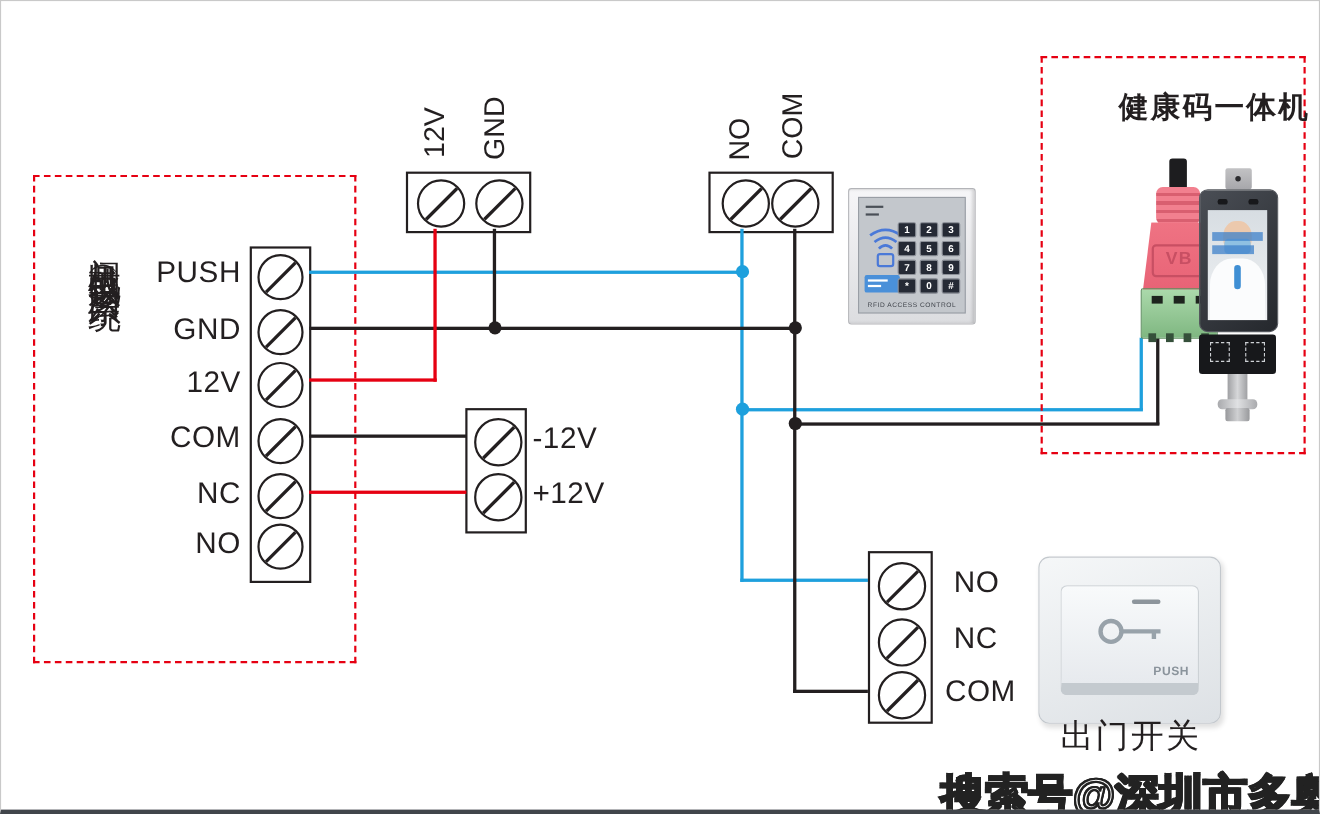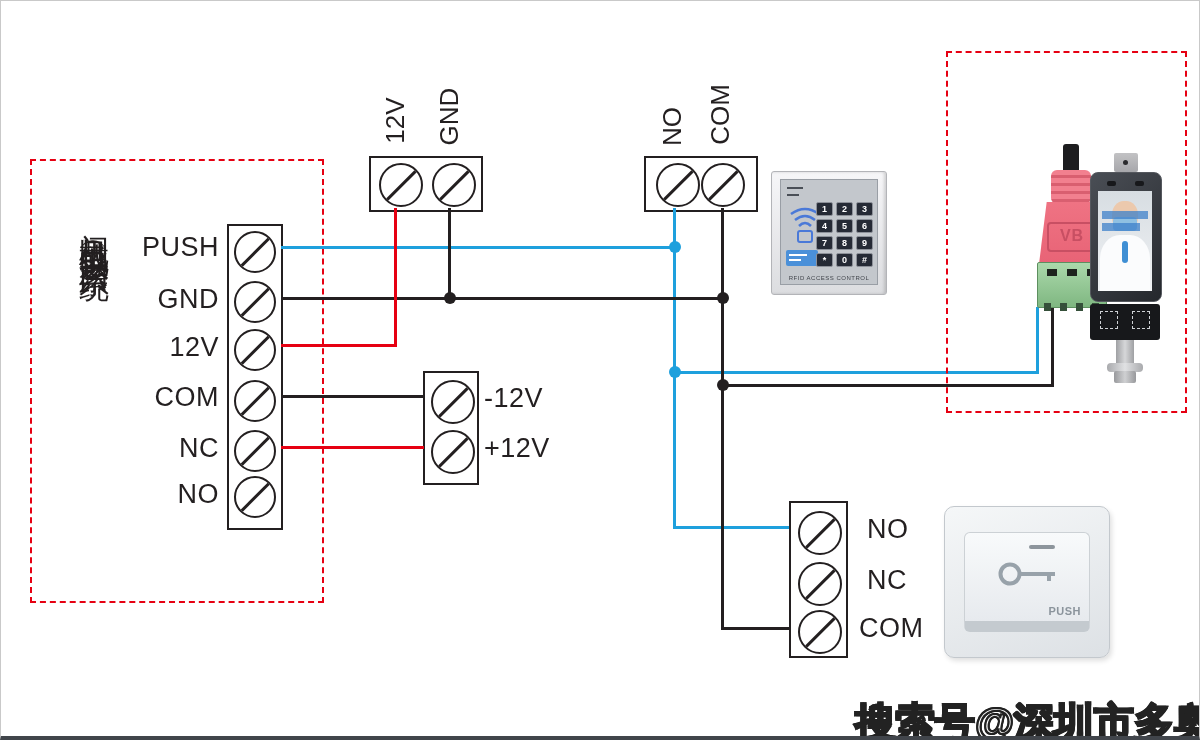--- a/index.html
+++ b/index.html
@@ -202,20 +202,21 @@
         <span class="key">9</span>
         <span class="key">*</span>
         <span class="key">0</span>
         <span class="key">#</span>
       </div>
       <div class="brand">RFID ACCESS CONTROL</div>
     </div>
   </div>
 
   <div class="dashed-box" style="left:945px;top:50px;width:237px;height:358px;"></div>
+  <div class="box-title" style="left:1016px;top:78px;">健康码一体机</div>
 
   <div class="connector">
     <div class="cable"></div>
     <div class="relief"></div>
     <div class="body"></div>
     <div class="vb">VB</div>
     <div class="green">
       <div class="slot" style="left:9px;"></div>
       <div class="slot" style="left:29px;"></div>
       <div class="slot" style="left:49px;"></div>
@@ -270,16 +271,17 @@
     <div class="inner">
       <div class="dash"></div>
       <svg class="abs" style="left:32px;top:26px;" width="64" height="30" viewBox="0 0 64 30">
         <circle cx="13" cy="15" r="9.5" fill="none" stroke="#98a2aa" stroke-width="4"></circle>
         <line x1="22.5" y1="15" x2="58" y2="15" stroke="#98a2aa" stroke-width="4"></line>
         <line x1="52" y1="15" x2="52" y2="22" stroke="#98a2aa" stroke-width="4"></line>
       </svg>
       <div class="push">PUSH</div>
     </div>
   </div>
+  <div class="caption" style="left:952px;top:648px;width:150px;text-align:center;z-index:1;">出门开关</div>
 
   <div class="wm" style="left:854px;top:694px;font-size:40px;">搜索号@深圳市多奥科技</div>
 
 </div>
 
 </body></html>

